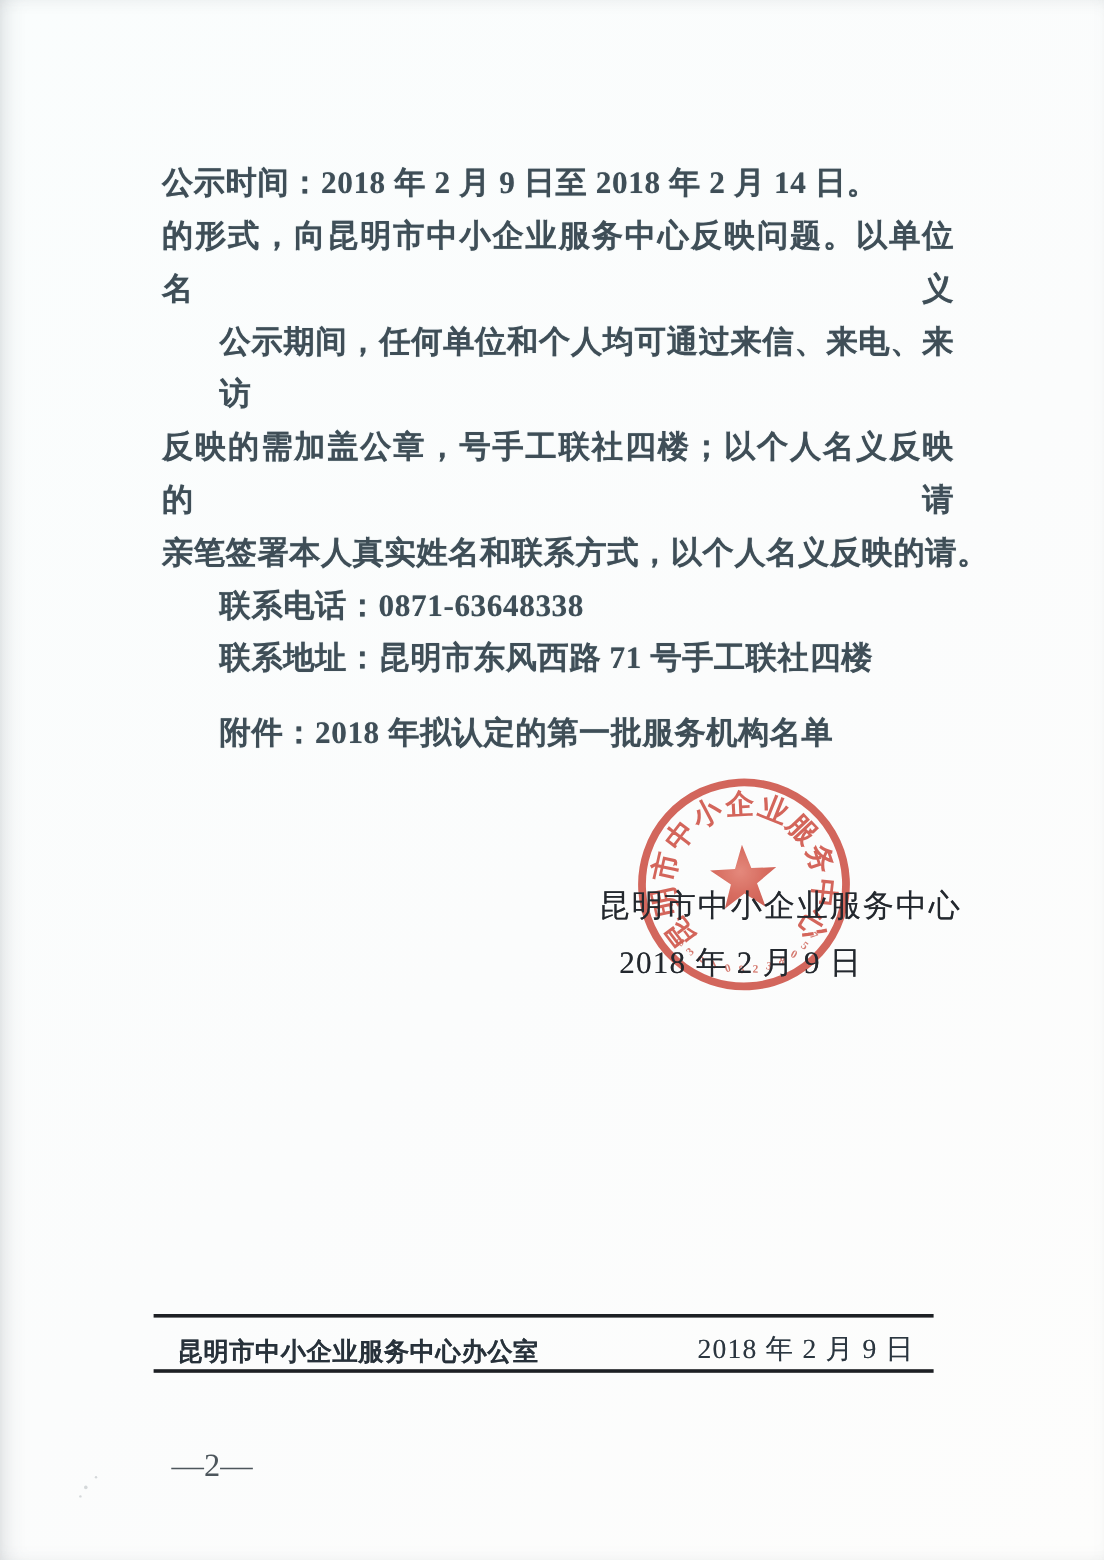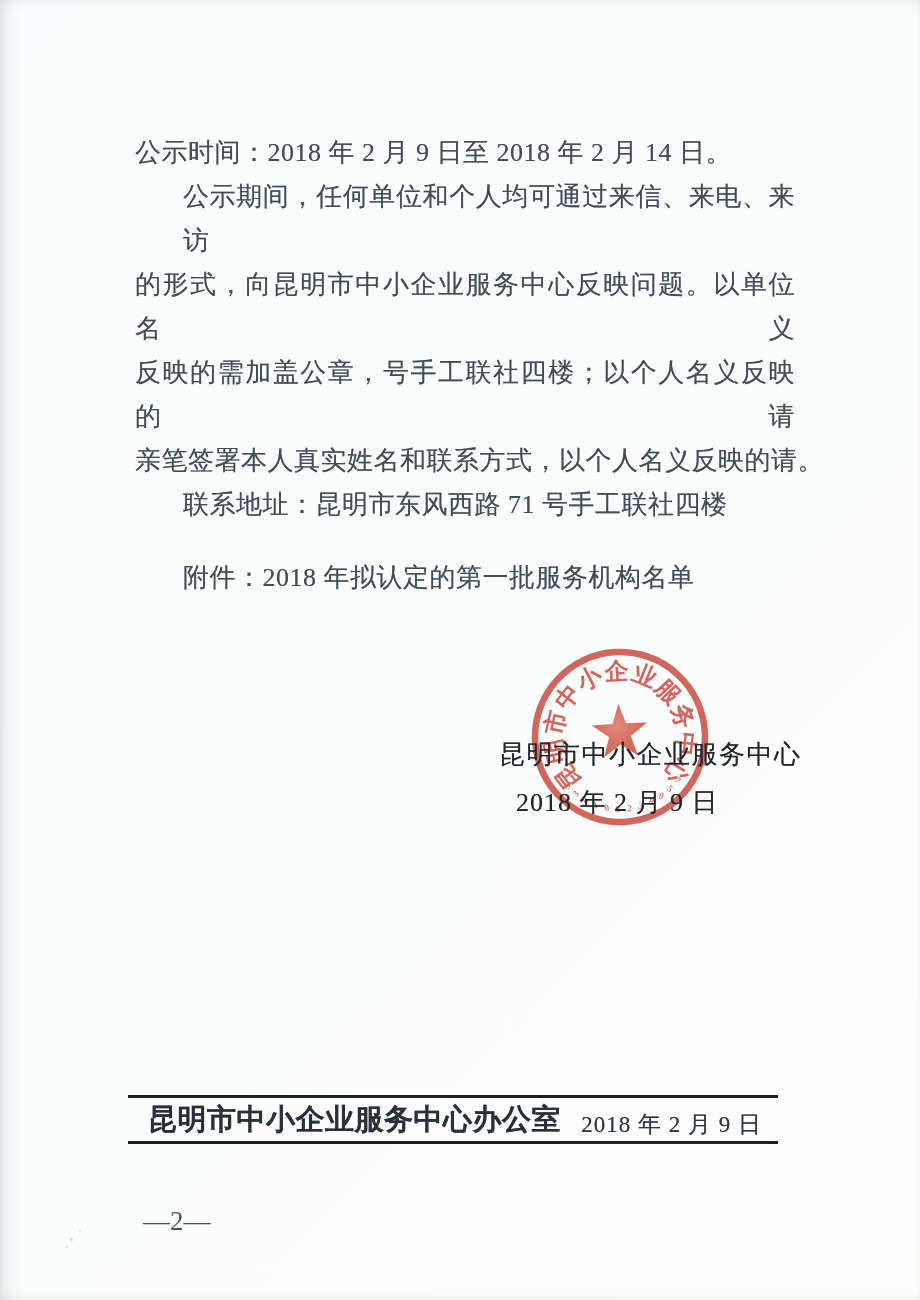--- a/index.html
+++ b/index.html
@@ -19,24 +19,24 @@
                inset 0 10px 18px -14px rgba(70,80,88,.12),
                inset -8px 0 16px -14px rgba(120,130,135,.10),
                inset 0 -10px 18px -14px rgba(120,130,135,.10);
   }
   .body-text{
     position:absolute;left:135px;top:131px;width:660px;
     font-size:26px;line-height:44px;letter-spacing:.5px;
     color:#3f4e57;
     text-shadow:0 0 .6px rgba(54,86,98,.55);
   }
-  .body-line{white-space:nowrap;}
+  .body-line{white-space:nowrap;font-weight:bold;}
   .body-line.indent{padding-left:48px;}
   .body-line.justify{white-space:normal;text-align:justify;text-align-last:justify;}
-  .body-line.gap-before{margin-top:29px;}
+  .body-line.gap-before{margin-top:18px;}
 
   .seal{
     position:absolute;left:527px;top:644px;width:186px;height:186px;
     mix-blend-mode:multiply;opacity:.93;transform:rotate(-3deg);
   }
   .signature-org{
     position:absolute;left:479px;top:737px;
     font-size:26px;letter-spacing:1.5px;color:#23282e;white-space:nowrap;
     text-shadow:0 0 .5px rgba(20,25,30,.6);
     margin-left:20px;
@@ -46,21 +46,21 @@
     font-size:26px;letter-spacing:1px;color:#23282e;white-space:nowrap;
     text-shadow:0 0 .5px rgba(20,25,30,.6);
   }
   .doc-footer{
     position:absolute;left:128px;top:1095px;width:650px;height:49px;
     border-top:3px solid #1d2024;border-bottom:3px solid #1d2024;
     display:flex;align-items:flex-end;justify-content:space-between;
     padding:0 16px 1px 20px;box-sizing:border-box;
   }
   .footer-office{
-    font-size:29px;font-weight:bold;letter-spacing:.5px;color:#27313a;
+    font-size:21px;font-weight:bold;letter-spacing:.5px;color:#27313a;
     white-space:nowrap;text-shadow:0 0 .5px rgba(25,35,42,.6);
   }
   .footer-date{
     font-size:23px;color:#2b3640;white-space:nowrap;letter-spacing:1px;
     text-shadow:0 0 .5px rgba(25,35,42,.5);
   }
   .page-number{
     position:absolute;left:143px;top:1206px;
     font-size:27px;color:#4d565c;letter-spacing:0;white-space:nowrap;
   }
@@ -69,24 +69,25 @@
   .speck.s2{left:79px;top:1230px;width:2px;height:2px;}
   .speck.s3{left:66px;top:1246px;width:2px;height:2px;}
 </style>
 </head>
 <body>
 
 <div class="page">
 
   <div class="body-text" id="body-lines">
       <div class="body-line">公示时间：2018 年 2 月 9 日至 2018 年 2 月 14 日。</div>
+      <div class="body-line justify">的形式，向昆明市中小企业服务中心反映问题。以单位名义</div>
       <div class="body-line indent justify">公示期间，任何单位和个人均可通过来信、来电、来访</div>
-      <div class="body-line justify">的形式，向昆明市中小企业服务中心反映问题。以单位名义</div>
       <div class="body-line justify">反映的需加盖公章，号手工联社四楼；以个人名义反映的请</div>
       <div class="body-line">亲笔签署本人真实姓名和联系方式，以个人名义反映的请。</div>
+      <div class="body-line indent">联系电话：0871-63648338</div>
       <div class="body-line indent">联系地址：昆明市东风西路 71 号手工联社四楼</div>
       <div class="body-line indent gap-before">附件：2018 年拟认定的第一批服务机构名单</div>
     </div>
 
   <svg class="seal" id="seal-svg" viewBox="0 0 186 186" aria-hidden="true">
     <defs>
       <radialGradient id="starGrad" cx="45%" cy="42%" r="70%">
         <stop offset="0%" stop-color="#e2705f"></stop>
         <stop offset="55%" stop-color="#d24b3c"></stop>
         <stop offset="100%" stop-color="#c53c2f"></stop>

